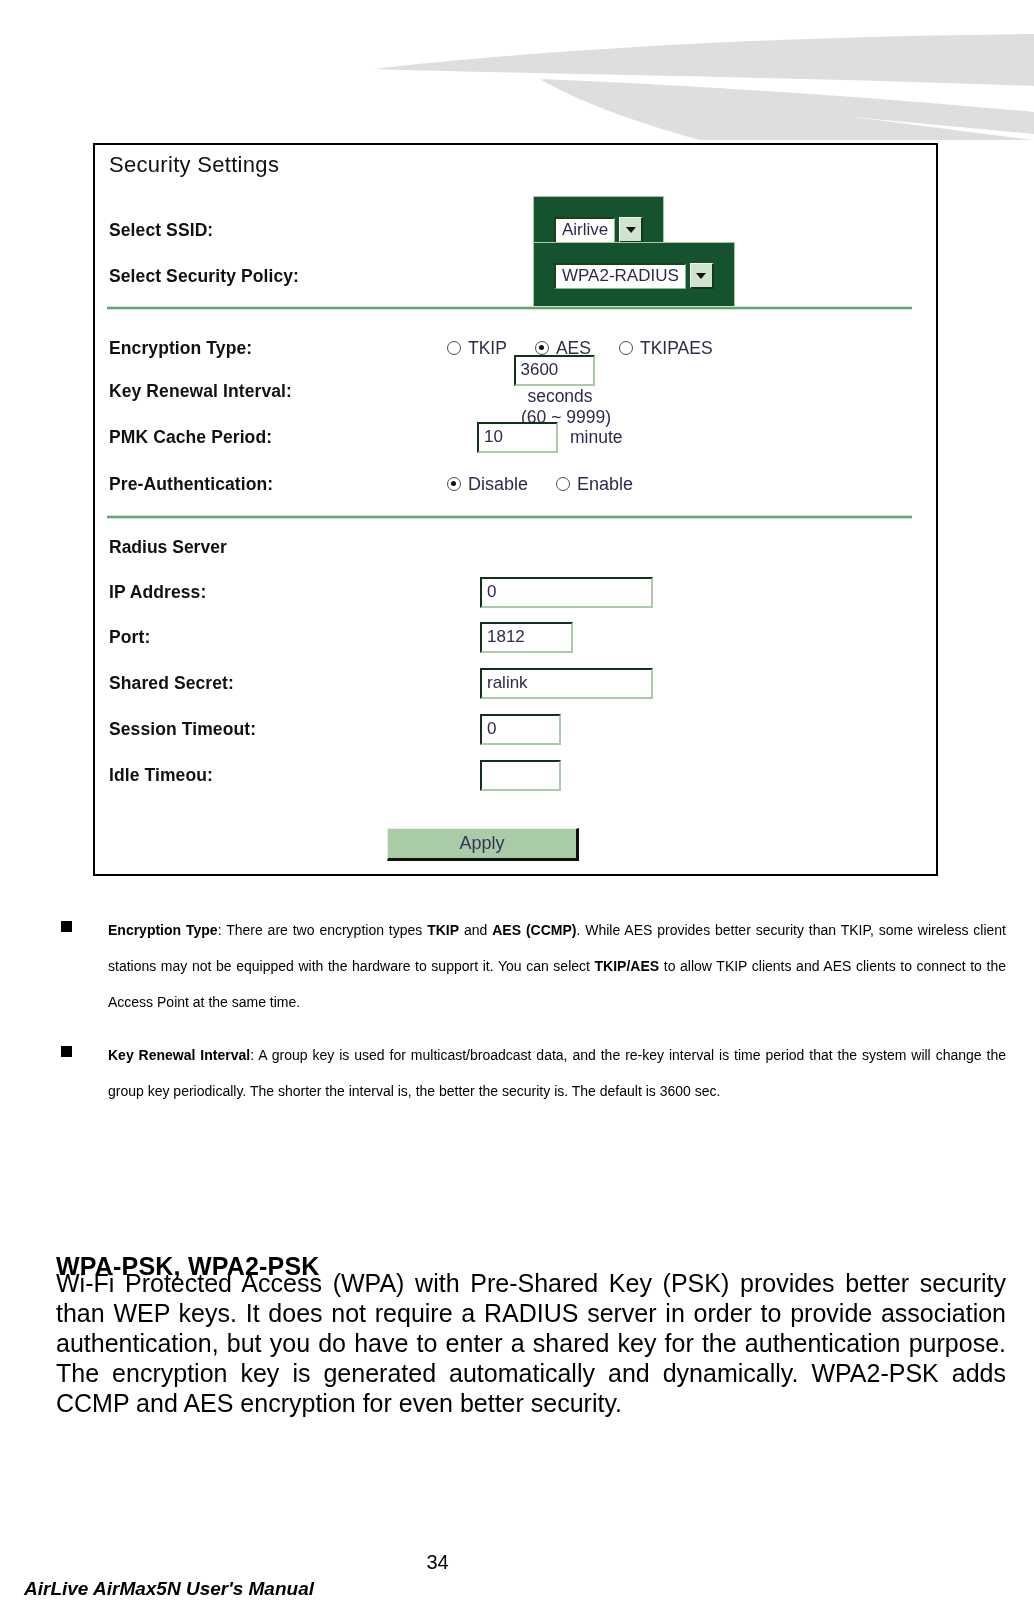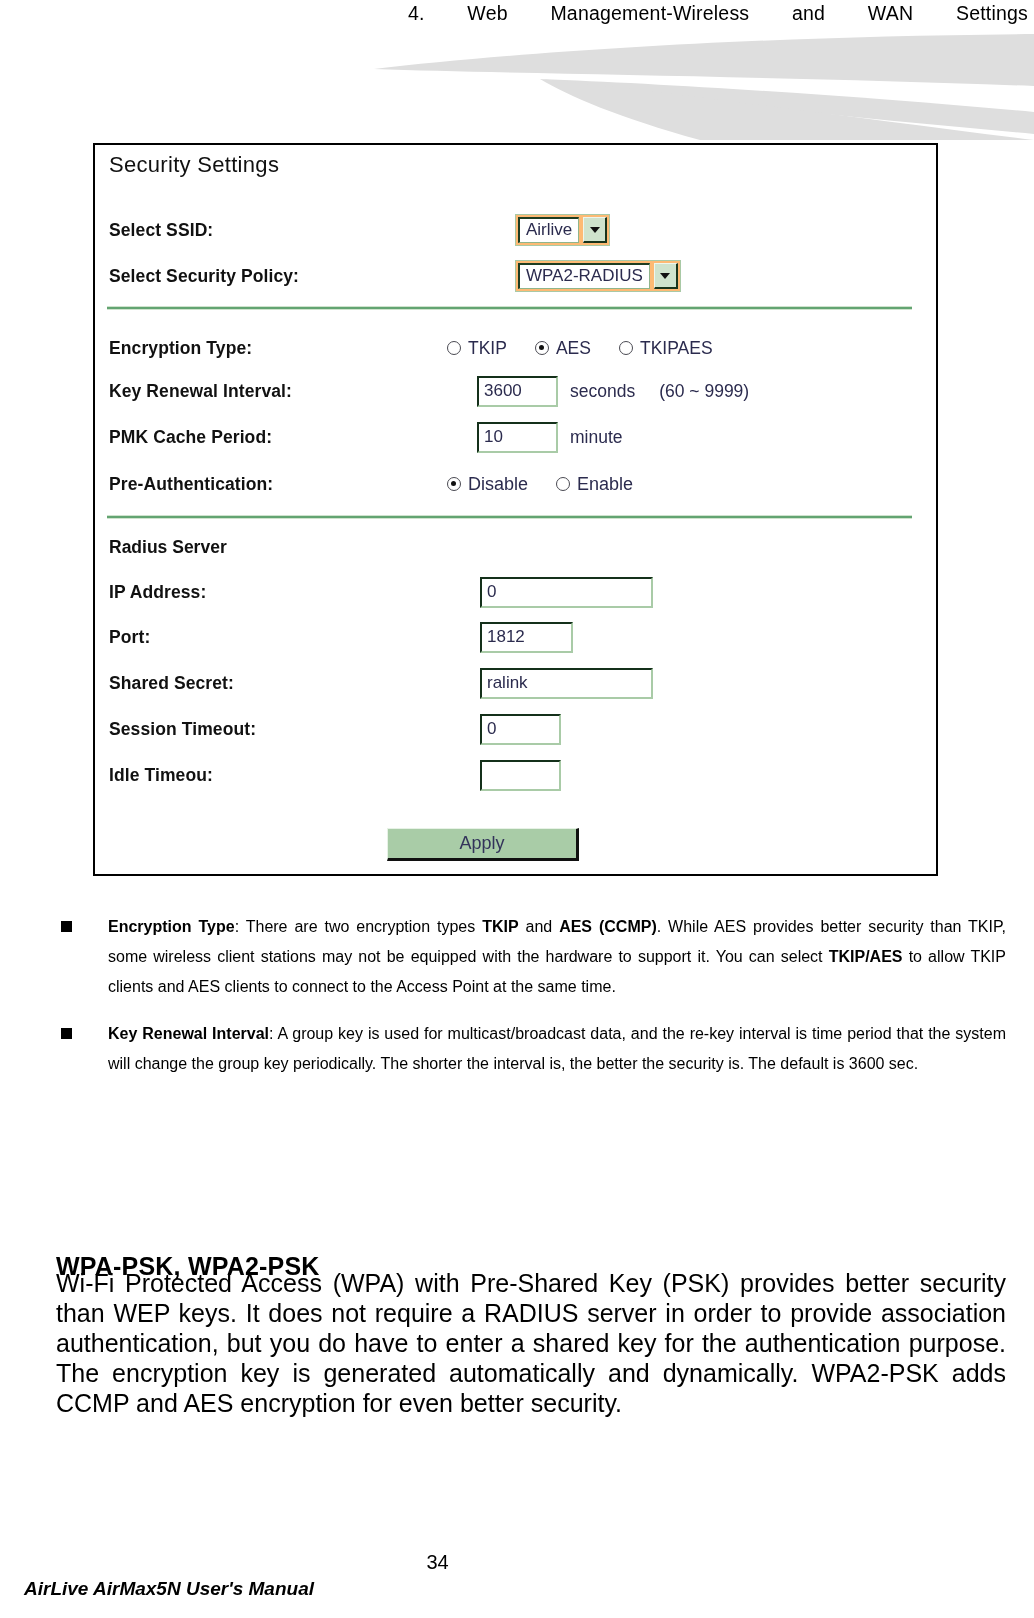--- a/index.html
+++ b/index.html
@@ -102,24 +102,25 @@
   }
   .row-ctrl {
     display: flex;
     align-items: center;
   }
 
   
   .sel {
     display: inline-flex;
     align-items: stretch;
-    background: #fdba74;
-    padding: 2px;
+    background: #14532d;
+    padding: 20px;
     border: 1px solid #a9c9a6;
     box-sizing: border-box;
+    margin-left: 18px;
   }
   .sel-inner {
     display: inline-flex;
     align-items: center;
     background: #fff;
     border-top: 2px solid #1d3d21;
     border-left: 2px solid #1d3d21;
     border-right: 1px solid #8fb58c;
     border-bottom: 1px solid #8fb58c;
     padding: 1px 6px 2px 6px;
@@ -238,22 +239,22 @@
   .bullets {
     position: absolute;
     left: 56px;
     top: 912px;
     width: 950px;
   }
   .bullet {
     position: relative;
     padding-left: 52px;
     margin-bottom: 17px;
-    font-size: 16px;
-    line-height: 30px;
+    font-size: 14px;
+    line-height: 36px;
     text-align: justify;
     color: #000;
   }
   .bullet .sq {
     position: absolute;
     left: 5px;
     top: 9px;
     width: 11px;
     height: 11px;
     background: #000;
@@ -299,21 +300,20 @@
     font-size: 20px;
     color: #000;
   }
 </style>
 </head>
 <body>
 
 <div class="page-header">
 
 
-  <div class="header-title">4. Web Management-Wireless and WAN Settings</div>
 
   <div class="banner-swoosh">
     <svg width="694" height="106" viewBox="0 0 694 106" xmlns="http://www.w3.org/2000/svg" preserveAspectRatio="none">
       <path d="M34 35 C180 18 420 2 694 0 L694 52 C430 42 180 40 34 35 Z" fill="#dedede"></path>
       <path d="M200 45 C330 50 520 62 694 78 L694 100 C520 84 330 66 200 45 Z" fill="#dedede"></path>
       <path d="M200 45 C360 62 520 84 694 106 L360 106 C280 84 228 62 200 45 Z" fill="#dedede"></path>
     </svg>
   </div>
 </div>
 
@@ -360,21 +360,21 @@
       </label>
       <label class="radio-item">
         <span class="radio"></span>
         <span class="radio-label">TKIPAES</span>
       </label>
     </div>
   </div>
 
   <div class="row" style="top:229px;">
     <div class="row-label">Key Renewal Interval:</div>
-    <div class="row-ctrl" style="margin-left:38px;">
+    <div class="row-ctrl" style="margin-left:58px;flex-direction:column;">
       <div class="tinput w-sm">3600</div>
       <span class="suffix">seconds</span>
       <span class="suffix range">(60 ~ 9999)</span>
     </div>
   </div>
 
   <div class="row" style="top:275px;">
     <div class="row-label">PMK Cache Period:</div>
     <div class="row-ctrl" style="margin-left:38px;">
       <div class="tinput w-sm">10</div>

